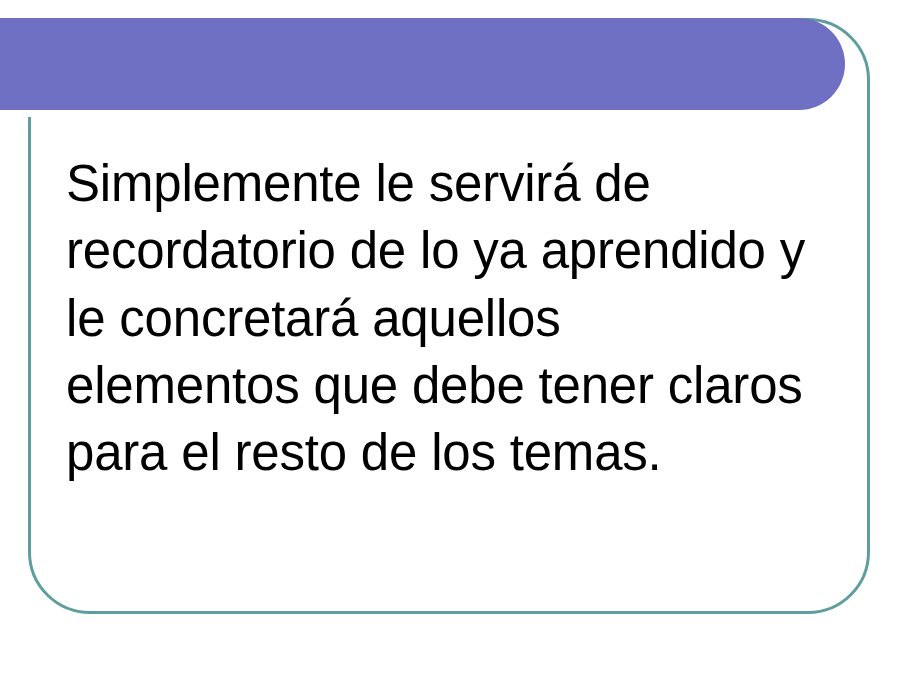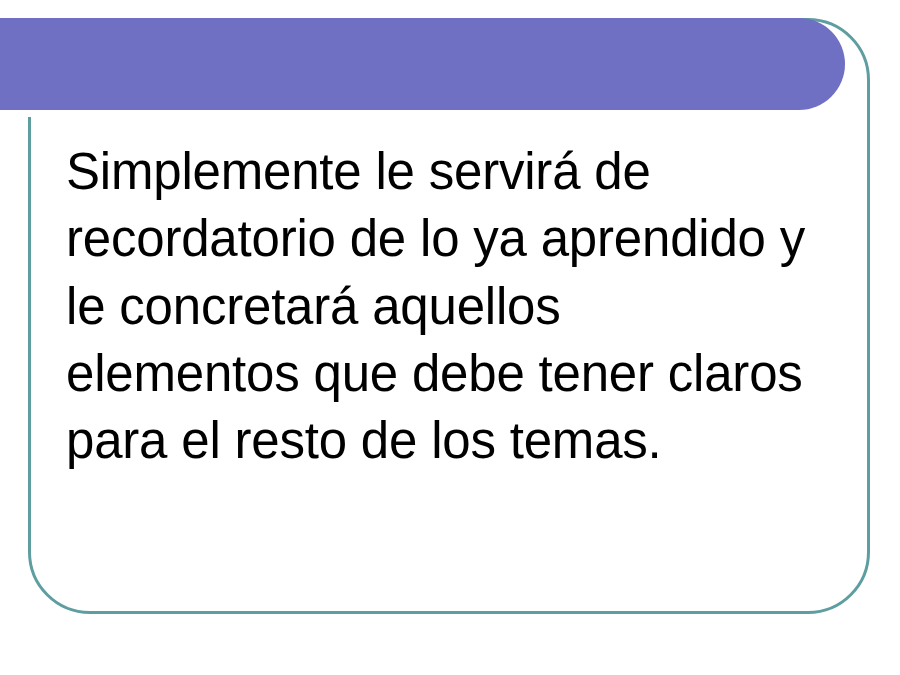--- a/index.html
+++ b/index.html
@@ -52,21 +52,21 @@
     left: 0px;
     top: 110px;
     width: 808px;
     height: 7px;
     background: #ffffff;
   }
 
   .body-text {
     position: absolute;
     left: 66px;
-    top: 138px;
+    top: 150px;
     width: 740px;
     color: #000000;
     font-size: 51px;
     line-height: 1.32;
     letter-spacing: -0.2px;
     white-space: pre-line;
   }
 </style>
 </head>
 <body>

